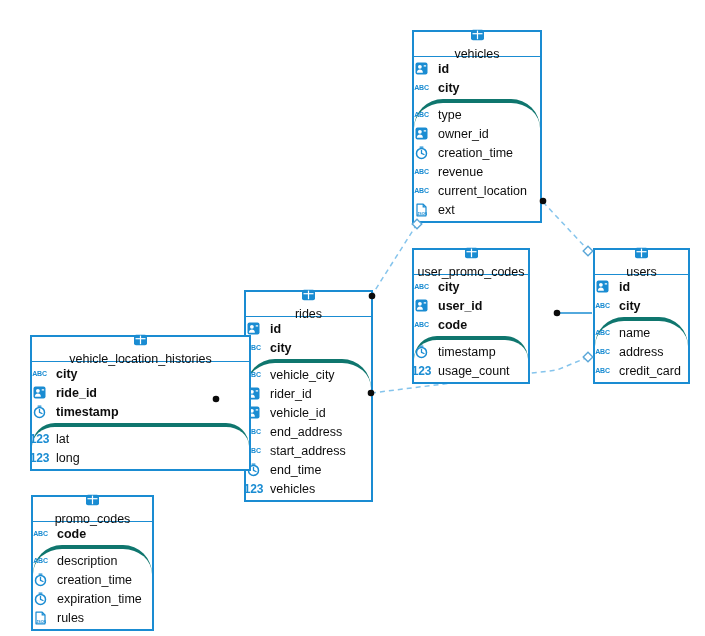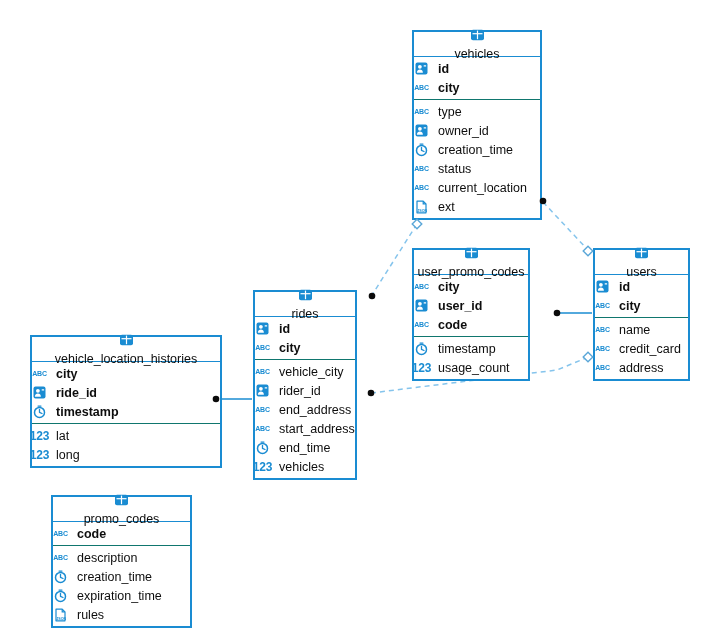--- a/index.html
+++ b/index.html
@@ -30,21 +30,21 @@
     justify-content: center;
     gap: 5px;
     font-size: 12.5px;
     padding: 0 4px;
     border-bottom: 1px solid #1a8cd2;
     white-space: nowrap;
     cursor: move;
     flex-direction: column;
   }
   .section { padding: 2px 0; }
-  .section.fields { border-top: 1px solid #0f766e; }
+  .section.fields { border-top: 4px solid #0f766e; border-radius: 29px; }
   .row {
     height: 19px;
     display: flex;
     align-items: center;
     gap: 9px;
     padding: 0 0;
     font-size: 12.5px;
     white-space: nowrap;
   }
   .row.pk { font-weight: bold; }
@@ -116,21 +116,21 @@
           <div class="row">
             <svg class="icon" width="14" height="14" viewBox="0 0 14 14">
               <circle cx="7" cy="7.4" r="5" fill="none" stroke="#1a8cd2" stroke-width="1.5"></circle>
               <path d="M7 7.4 L7 4.3 M7 7.4 L9.5 8.5" fill="none" stroke="#1a8cd2" stroke-width="1.3" stroke-linecap="round"></path>
               <path d="M5.6 1.1 L8.4 1.1" stroke="#1a8cd2" stroke-width="1.4" stroke-linecap="round"></path>
             </svg>
             <span>creation_time</span>
           </div>
           <div class="row">
             <span class="icon txt">ABC</span>
-            <span>status</span>
+            <span>revenue</span>
           </div>
           <div class="row">
             <span class="icon txt">ABC</span>
             <span>current_location</span>
           </div>
           <div class="row">
             <svg class="icon" width="13" height="14" viewBox="0 0 13 14">
               <path d="M2 1.2h6.2L11 3.9V12.8H2z" fill="#fff" stroke="#1a8cd2" stroke-width="1.2" stroke-linejoin="round"></path>
               <path d="M8.2 1.2v2.7H11" fill="none" stroke="#1a8cd2" stroke-width="1.2"></path>
               <text x="2.2" y="11.7" font-size="3.7" font-weight="bold" fill="#1a8cd2" font-family="Liberation Sans, sans-serif">JSON</text>
@@ -206,29 +206,29 @@
             <span>city</span>
           </div>
         </div>
         <div class="section fields">
           <div class="row">
             <span class="icon txt">ABC</span>
             <span>name</span>
           </div>
           <div class="row">
             <span class="icon txt">ABC</span>
+            <span>address</span>
+          </div>
+          <div class="row">
+            <span class="icon txt">ABC</span>
             <span>credit_card</span>
           </div>
-          <div class="row">
-            <span class="icon txt">ABC</span>
-            <span>address</span>
-          </div>
-        </div>
-      </div>
-      <div class="table" style="left: 253px; top: 290px; width: 104px;">
+        </div>
+      </div>
+      <div class="table" style="left: 244px; top: 290px; width: 129px;">
         <div class="table-header">
           <svg class="icon" width="14" height="14" viewBox="0 0 14 14">
             <rect x="0.5" y="1.8" width="13" height="10.4" rx="2" fill="#1a8cd2"></rect>
             <rect x="2" y="5.1" width="10" height="1.2" fill="#fff"></rect>
             <rect x="6.4" y="2.6" width="1.2" height="8.6" fill="#fff"></rect>
           </svg>
           <span>rides</span>
         </div>
         <div class="section pks">
           <div class="row pk">
@@ -251,20 +251,29 @@
             <span>vehicle_city</span>
           </div>
           <div class="row">
             <svg class="icon" width="13" height="13" viewBox="0 0 13 13">
               <rect x="0.5" y="0.5" width="12" height="12" rx="2" fill="#1a8cd2"></rect>
               <circle cx="4.9" cy="4.8" r="1.9" fill="#fff"></circle>
               <path d="M1.9 10.7c0-2 1.4-3.1 3-3.1s3 1.1 3 3.1z" fill="#fff"></path>
               <rect x="8.6" y="3.3" width="2.6" height="1.1" rx="0.5" fill="#fff"></rect>
             </svg>
             <span>rider_id</span>
+          </div>
+          <div class="row">
+            <svg class="icon" width="13" height="13" viewBox="0 0 13 13">
+              <rect x="0.5" y="0.5" width="12" height="12" rx="2" fill="#1a8cd2"></rect>
+              <circle cx="4.9" cy="4.8" r="1.9" fill="#fff"></circle>
+              <path d="M1.9 10.7c0-2 1.4-3.1 3-3.1s3 1.1 3 3.1z" fill="#fff"></path>
+              <rect x="8.6" y="3.3" width="2.6" height="1.1" rx="0.5" fill="#fff"></rect>
+            </svg>
+            <span>vehicle_id</span>
           </div>
           <div class="row">
             <span class="icon txt">ABC</span>
             <span>end_address</span>
           </div>
           <div class="row">
             <span class="icon txt">ABC</span>
             <span>start_address</span>
           </div>
           <div class="row">
@@ -274,21 +283,21 @@
               <path d="M5.6 1.1 L8.4 1.1" stroke="#1a8cd2" stroke-width="1.4" stroke-linecap="round"></path>
             </svg>
             <span>end_time</span>
           </div>
           <div class="row">
             <span class="icon txt num">123</span>
             <span>vehicles</span>
           </div>
         </div>
       </div>
-      <div class="table" style="left: 30px; top: 335px; width: 192px;">
+      <div class="table" style="left: 30px; top: 335px; width: 221px;">
         <div class="table-header">
           <svg class="icon" width="14" height="14" viewBox="0 0 14 14">
             <rect x="0.5" y="1.8" width="13" height="10.4" rx="2" fill="#1a8cd2"></rect>
             <rect x="2" y="5.1" width="10" height="1.2" fill="#fff"></rect>
             <rect x="6.4" y="2.6" width="1.2" height="8.6" fill="#fff"></rect>
           </svg>
           <span>vehicle_location_histories</span>
         </div>
         <div class="section pks">
           <div class="row pk">
@@ -317,21 +326,21 @@
           <div class="row">
             <span class="icon txt num">123</span>
             <span>lat</span>
           </div>
           <div class="row">
             <span class="icon txt num">123</span>
             <span>long</span>
           </div>
         </div>
       </div>
-      <div class="table" style="left: 31px; top: 495px; width: 141px; margin-left: 20px;">
+      <div class="table" style="left: 31px; top: 495px; width: 123px;">
         <div class="table-header">
           <svg class="icon" width="14" height="14" viewBox="0 0 14 14">
             <rect x="0.5" y="1.8" width="13" height="10.4" rx="2" fill="#1a8cd2"></rect>
             <rect x="2" y="5.1" width="10" height="1.2" fill="#fff"></rect>
             <rect x="6.4" y="2.6" width="1.2" height="8.6" fill="#fff"></rect>
           </svg>
           <span>promo_codes</span>
         </div>
         <div class="section pks">
           <div class="row pk">

